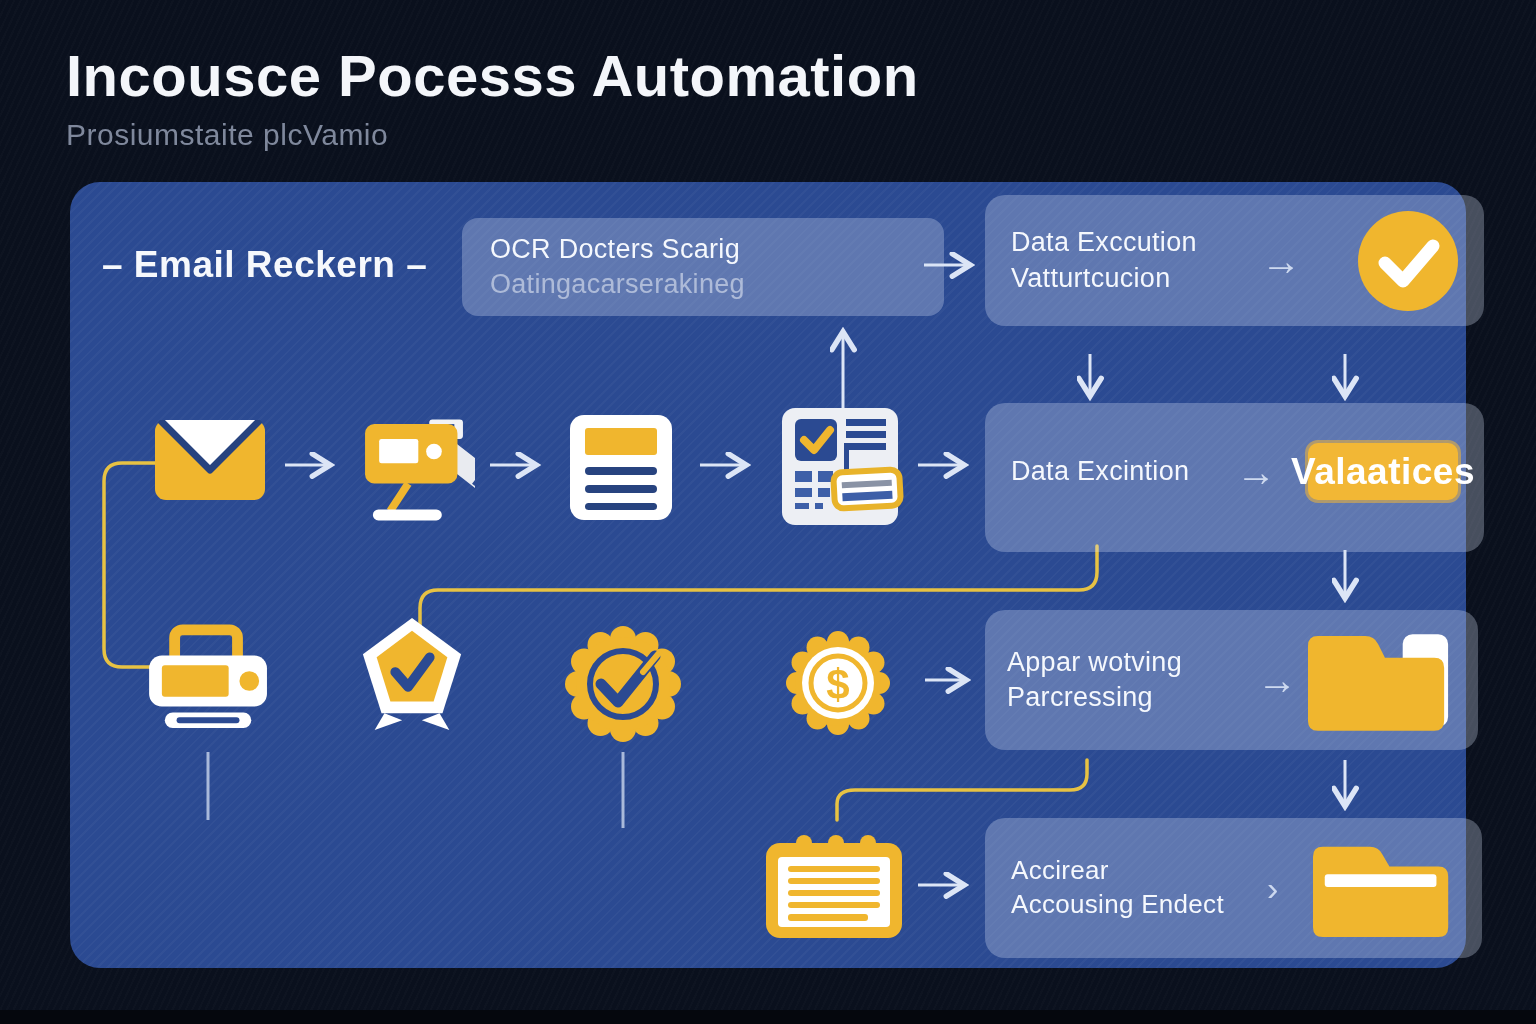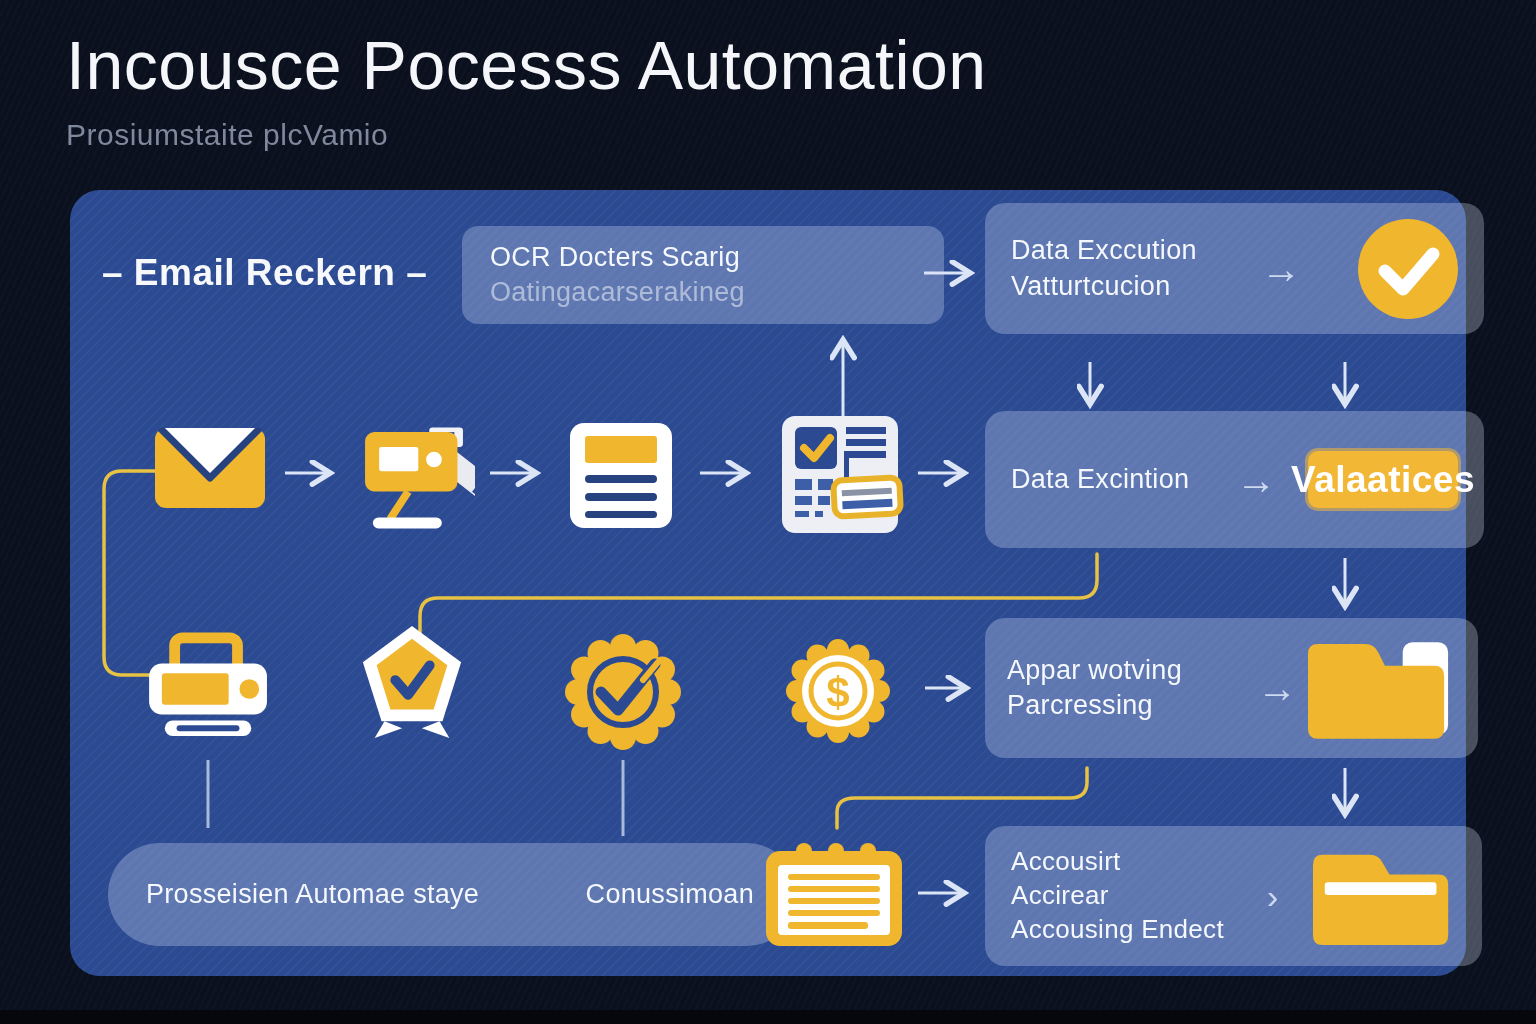--- a/index.html
+++ b/index.html
@@ -8,32 +8,31 @@
     background:#0a101d;
     font-family:"Liberation Sans",sans-serif;
   }
   .stage::before{
     content:"";position:absolute;inset:0;
     background:repeating-linear-gradient(115deg,rgba(255,255,255,0.015) 0 2px,transparent 2px 6px);
     pointer-events:none;z-index:0;
   }
   .bottom-band{position:absolute;left:0;right:0;bottom:0;height:14px;background:#05070d;z-index:3;}
   .title{
-    position:absolute;left:66px;top:26px;margin:0;
-    font-size:68px;font-weight:400;color:#f4f6fa;letter-spacing:.5px;
+    position:absolute;left:66px;top:42px;margin:0;
+    font-size:58px;font-weight:700;color:#f4f6fa;letter-spacing:.5px;
   }
   .subtitle{
     position:absolute;left:66px;top:118px;margin:0;
     font-size:30px;font-weight:400;color:#7f889c;letter-spacing:.5px;
   }
   .panel{
     position:absolute;left:70px;top:182px;width:1396px;height:786px;
     background:#2b4a92;border-radius:30px;z-index:1;
     background-image:repeating-linear-gradient(135deg,rgba(255,255,255,0.03) 0 2px,transparent 2px 7px);
-    margin-top:8px;
   }
   .connector-layer{position:absolute;left:0;top:0;width:1396px;height:786px;z-index:1;pointer-events:none;}
   .section-label{
     position:absolute;left:32px;top:62px;width:400px;
     font-size:37px;font-weight:700;color:#f6f8fc;letter-spacing:.5px;z-index:2;
   }
   .lightbox{
     position:absolute;background:rgba(216,226,244,0.30);
     display:flex;align-items:center;color:#f5f8fd;z-index:2;
   }
@@ -166,21 +165,21 @@
       <rect x="36" y="80" width="12" height="9" fill="#3D5FA8"></rect>
       <rect x="13" y="95" width="14" height="6" fill="#3D5FA8"></rect>
       <rect x="33" y="95" width="8" height="6" fill="#3D5FA8"></rect>
       <g transform="rotate(-3 85 80)">
         <rect x="52" y="63" width="66" height="36" rx="9" fill="#FFFFFF" stroke="#E8B32A" stroke-width="6"></rect>
         <rect x="60" y="73" width="50" height="6" fill="#8A93A5"></rect>
         <rect x="60" y="84" width="50" height="8" fill="#3D5FA8"></rect>
       </g>
     </svg>
 
-    <div class="lightbox" style="left:915px;top:221px;width:447px;height:137px;border-radius:20px;padding:0 26px 0 26px;gap:16px;">
+    <div class="lightbox" style="left:915px;top:221px;width:447px;height:137px;border-radius:20px;padding:0 26px 12px 26px;gap:16px;">
       <div class="boxtext" style="width:250px;">
         <div>Data Excintion</div>
       </div>
       <span class="mini-arrow">→</span>
       <span class="flexspace"></span>
       <div class="sticker" style="width:150px;height:57px;">Valaatices</div>
     </div>
 
     <svg class="icon" style="left:78px;top:442px;" width="124" height="110" viewBox="0 0 124 112">
       <rect x="26" y="6" width="64" height="42" rx="8" fill="none" stroke="#F0B62E" stroke-width="11"></rect>
@@ -247,43 +246,38 @@
         <div>Parcressing</div>
       </div>
       <span class="mini-arrow">→</span>
       <span class="flexspace"></span>
       <svg width="146" height="109" viewBox="0 0 148 110">
         <rect x="96" y="8" width="46" height="94" rx="10" fill="#FFFFFF"></rect>
         <path d="M10 10 H58 Q67 10 71 18 L78 32 H128 Q138 32 138 42 V96 Q138 106 128 106 H10 Q0 106 0 96 V20 Q0 10 10 10 Z" fill="#F0B62E"></path>
       </svg>
     </div>
 
-    <div class="pill" style="left:38px;top:653px;width:608px;height:103px;">
-      <span>Prosseisien Automae staye</span>
-      <span>Conussimoan</span>
-    </div>
 
     <svg class="icon" style="left:696px;top:653px;" width="136" height="103" viewBox="0 0 136 103">
       <rect x="30" y="0" width="16" height="28" rx="8" fill="#F0B62E"></rect>
       <rect x="62" y="0" width="16" height="28" rx="8" fill="#F0B62E"></rect>
       <rect x="94" y="0" width="16" height="28" rx="8" fill="#F0B62E"></rect>
       <rect x="0" y="8" width="136" height="95" rx="14" fill="#F0B62E"></rect>
       <rect x="12" y="22" width="112" height="70" rx="4" fill="#FFFFFF"></rect>
       <g fill="#F0B62E">
         <rect x="22" y="31" width="92" height="6" rx="3"></rect>
         <rect x="22" y="43" width="92" height="6" rx="3"></rect>
         <rect x="22" y="55" width="92" height="6" rx="3"></rect>
         <rect x="22" y="67" width="92" height="6" rx="3"></rect>
         <rect x="22" y="79" width="80" height="7" rx="3"></rect>
       </g>
     </svg>
 
     <div class="lightbox" style="left:915px;top:636px;width:447px;height:140px;border-radius:20px;padding:0 24px 0 26px;">
       <div class="boxtext" style="width:256px;font-size:26px;">
-        <div>Accousirt</div>
         <div>Accirear</div>
         <div>Accousing Endect</div>
       </div>
       <span class="mini-arrow" style="font-size:34px;">›</span>
       <span class="flexspace"></span>
       <svg width="145" height="98" viewBox="0 0 148 100">
         <path d="M10 8 H58 Q67 8 71 16 L78 28 H128 Q138 28 138 38 V90 Q138 100 128 100 H10 Q0 100 0 90 V18 Q0 8 10 8 Z" fill="#F0B62E"></path>
         <rect x="12" y="36" width="114" height="13" rx="3" fill="#FFFFFF"></rect>
       </svg>
     </div>

